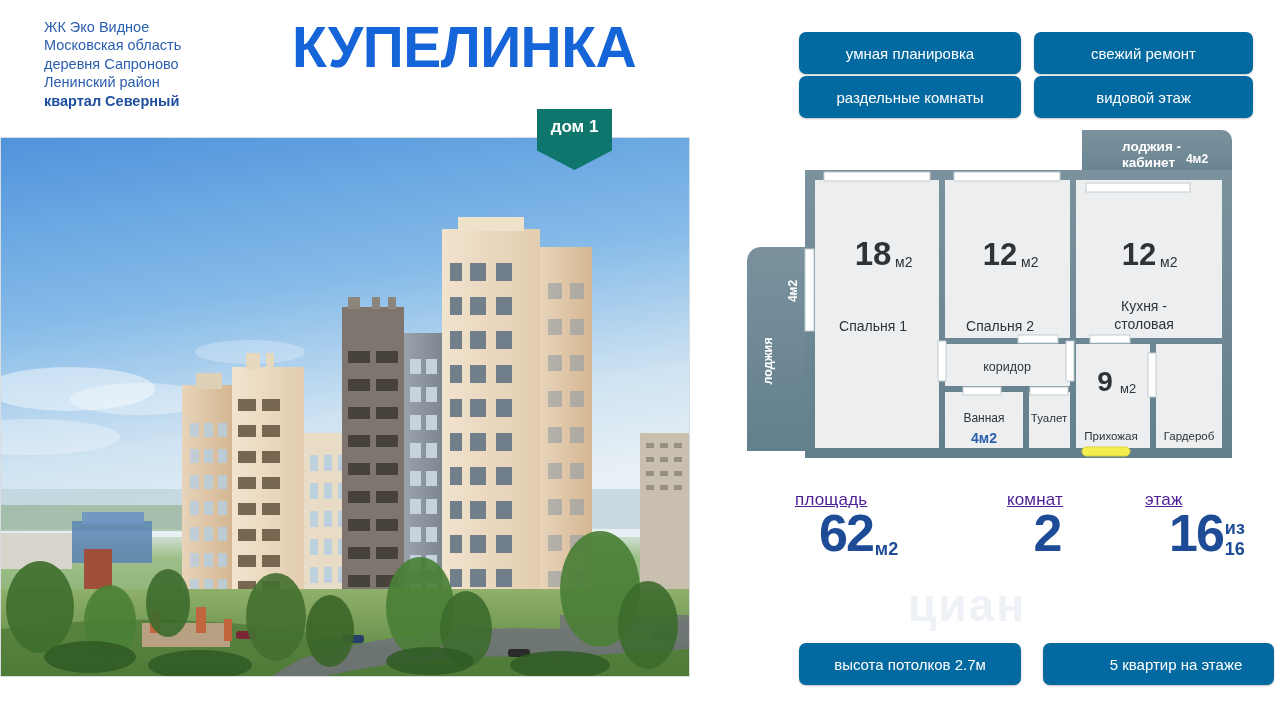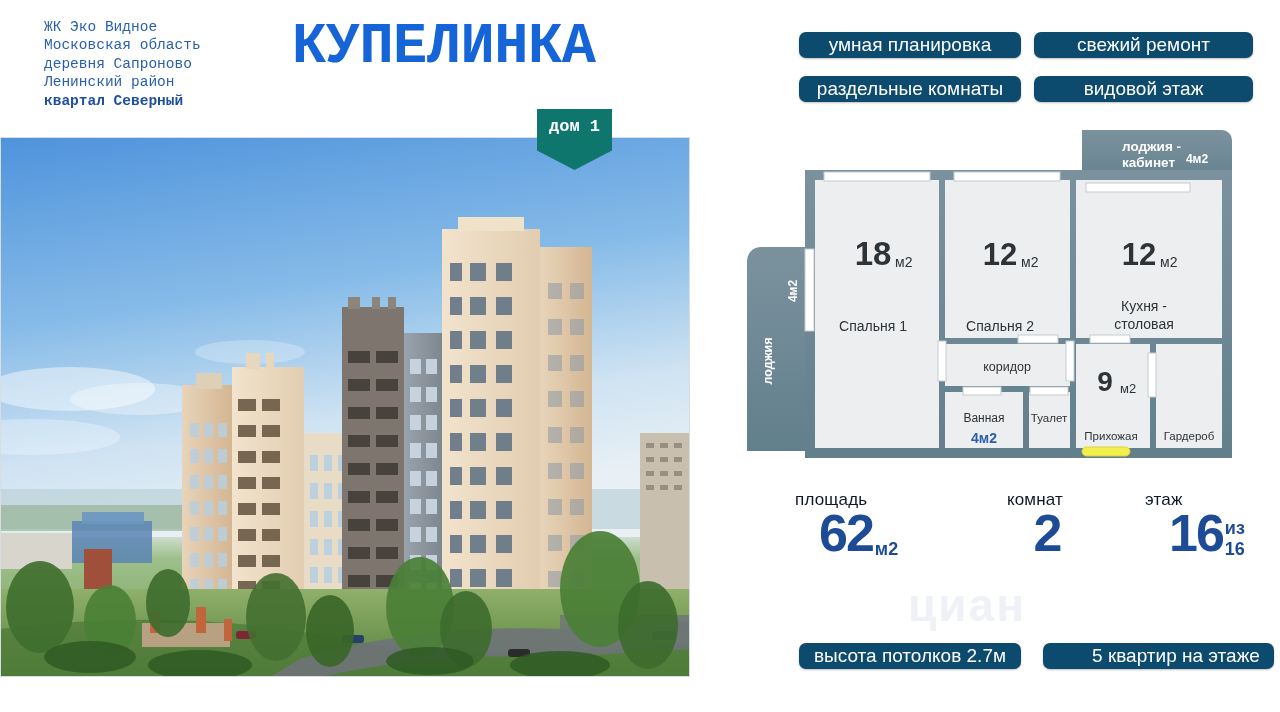--- a/index.html
+++ b/index.html
@@ -4,21 +4,21 @@
 <style>
   html,body{margin:0;padding:0;background:#fff;}
   body{
     width:1280px;height:712px;position:relative;overflow:hidden;
     font-family:"Liberation Sans","DejaVu Sans",sans-serif;
     color:#1f3f7a;
   }
   .root{position:absolute;inset:0;}
 
   
-  .left-panel{position:absolute;left:0;top:0;width:690px;height:712px;font-family:Liberation Mono, monospace;}
+  .left-panel{position:absolute;left:0;top:0;width:690px;height:712px;}
 
   .addr{position:absolute;left:44px;top:18px;width:240px;
         font-size:14.5px;line-height:18.4px;color:#2a5fae;}
   .addr div{white-space:nowrap;}
   .addr .bold{font-weight:bold;color:#1d4f9e;}
 
   .brand{position:absolute;left:292px;top:19px;width:395px;text-align:left;}
   .brand .main{font-size:57px;line-height:57px;font-weight:bold;letter-spacing:-0.5px;
                color:#1565d8;}
   .brand .sub{font-size:24px;line-height:26px;font-weight:bold;color:#3a4048;
@@ -35,38 +35,38 @@
   
   .photo{position:absolute;left:0;top:137px;width:690px;height:540px;overflow:hidden;
          background:linear-gradient(#5d9ee0 0%,#8fc0ea 38%,#cfe2f2 60%,#e5eef4 72%,#9ebf8a 78%,#6f9d55 100%);}
   .photo svg{display:block;width:690px;height:540px;}
   .photo-border{position:absolute;left:0;top:137px;width:690px;height:540px;
                 box-shadow:0 0 0 1px #d8dde2 inset;pointer-events:none;}
 
   
   .right-panel{position:absolute;left:690px;top:0;width:590px;height:712px;}
 
-  .pill{position:absolute;height:26px;border-radius:7px;background:#0c4a6e;
-        color:#fff;font-size:19px;display:flex;align-items:center;justify-content:center;
+  .pill{position:absolute;height:42px;border-radius:7px;background:#0369a1;
+        color:#fff;font-size:15px;display:flex;align-items:center;justify-content:center;
         box-shadow:0 1px 2px rgba(0,0,0,.25);white-space:nowrap;}
   .p1{left:109px;top:32px;width:222px;}
   .p2{left:344px;top:32px;width:219px;}
   .p3{left:109px;top:76px;width:222px;}
   .p4{left:344px;top:76px;width:219px;}
   .p5{left:109px;top:643px;width:222px;}
   .p6{left:353px;top:643px;width:196px;padding-left:35px;}
 
   
   .plan{position:absolute;left:52px;top:125px;width:490px;height:345px;}
   .plan svg{display:block;}
 
   
   .stats{position:absolute;left:60px;top:490px;width:500px;height:100px;}
   .stat{position:absolute;text-align:left;}
-  .stat .cap{font-size:17px;color:#0f172a;font-weight:normal;letter-spacing:.2px;}
+  .stat .cap{font-size:17px;color:#4c1d95;font-weight:normal;letter-spacing:.2px;text-decoration:underline;}
   .stat .valrow{display:flex;align-items:flex-end;margin-top:-4px;margin-left:24px;}
   .stat .val{font-size:52px;font-weight:bold;color:#1d4b96;letter-spacing:-2px;line-height:54px;}
   .stat .unit{font-size:18px;font-weight:bold;color:#1d4b96;margin-left:2px;}
   .s1{left:45px;top:0;}
   .s2{left:240px;top:0;text-align:center;width:90px;}
   .s2 .valrow{justify-content:center;}
   .s3{left:395px;top:0;}
 </style>
 </head>
 <body>

